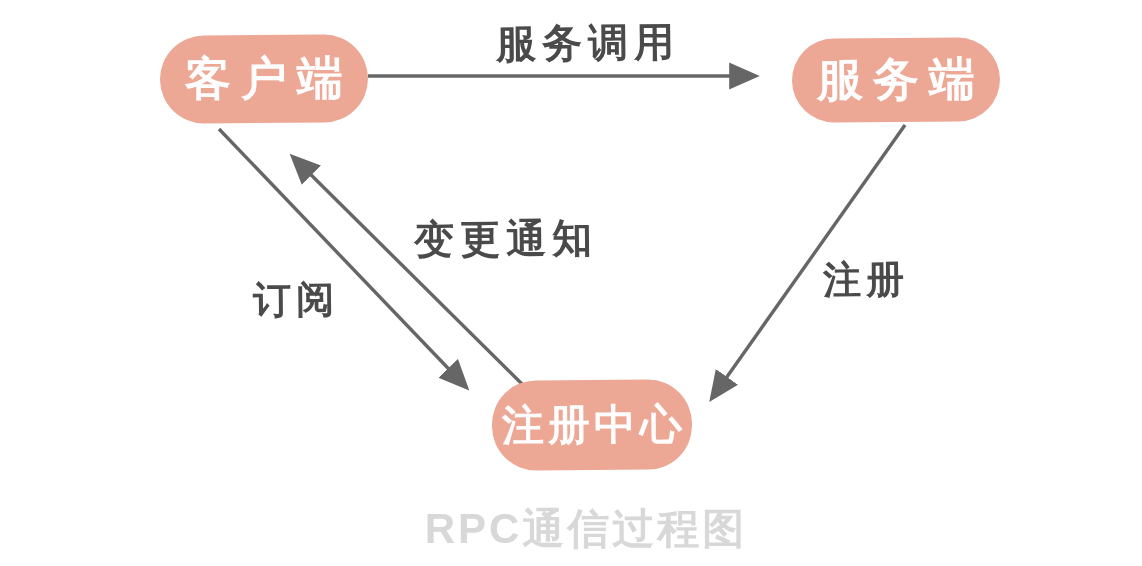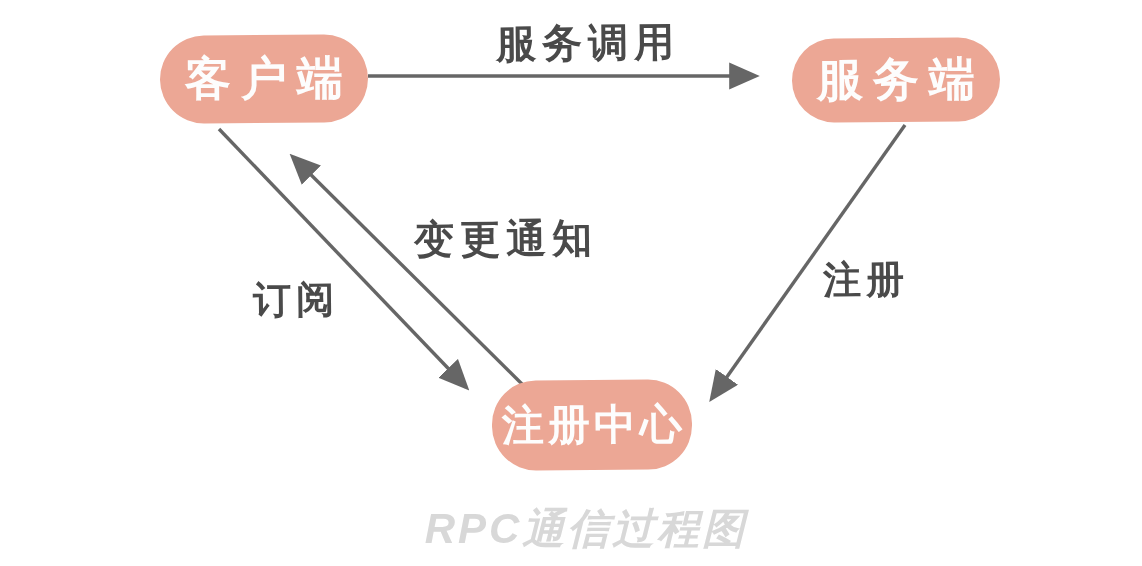--- a/index.html
+++ b/index.html
@@ -36,21 +36,20 @@
   .label-register{left:866px;top:280px;font-size:38px;letter-spacing:5px;font-family:Liberation Mono, monospace;}
   .diagram-title{
     position:absolute;
     left:586px;top:529px;
     transform:translate(-50%,-50%);
     color:#D8D8D8;
     font-size:42px;
     font-weight:600;
     letter-spacing:3px;
     white-space:nowrap;
-    font-style:italic;
   }
 </style>
 </head>
 <body>
 
 <div class="canvas">
 
   <svg class="arrow-layer" width="1142" height="566" viewBox="0 0 1142 566" xmlns="http://www.w3.org/2000/svg">
     <defs>
       <marker id="arrowhead" markerWidth="9" markerHeight="8" refX="7.6" refY="4" orient="auto" markerUnits="strokeWidth">

